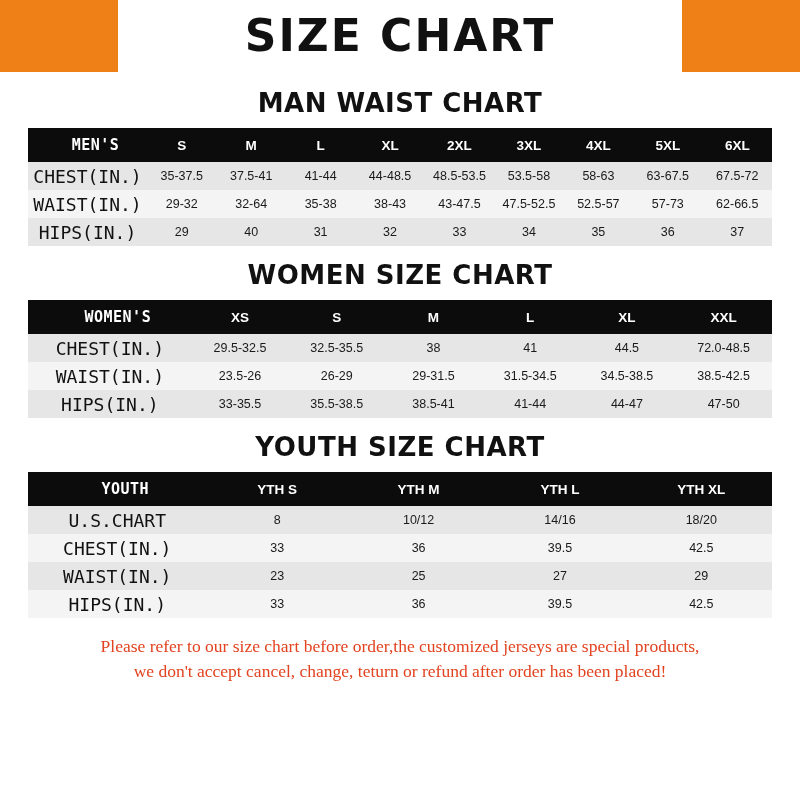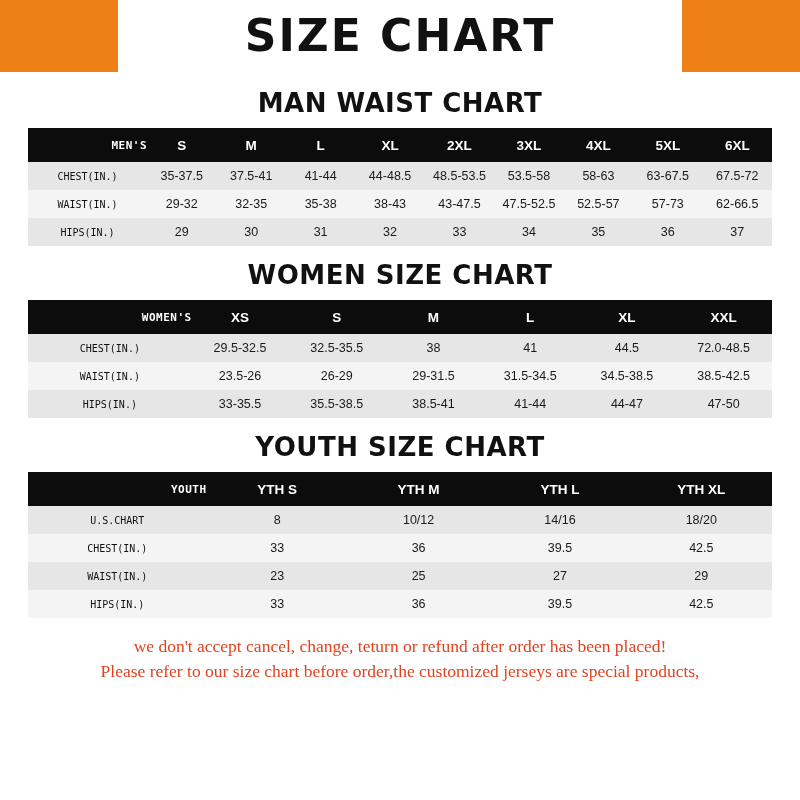--- a/index.html
+++ b/index.html
@@ -83,30 +83,30 @@
     background: #0c0c0c;
   }
   table.size-table thead th {
     color: #ffffff;
     font-weight: bold;
     font-size: 13.5px;
     height: 34px;
   }
   table.size-table thead th.rowlabel {
     font-family: "DejaVu Sans Mono", monospace;
-    font-size: 11px;
+    font-size: 15px;
     letter-spacing: 0.5px;
-    text-align: right;
+    text-align: center;
     padding-left: 16px;
   }
   table.size-table tbody tr.odd { background: #e6e6e6; }
   table.size-table tbody tr.even { background: #f4f4f4; }
   table.size-table tbody td.rowlabel {
     font-family: "DejaVu Sans Mono", monospace;
-    font-size: 10px;
+    font-size: 18px;
     letter-spacing: 0px;
     text-align: center;
     color: #111111;
   }
 
   
   .men-table col.c0 { width: 16%; }
   .women-table col.c0 { width: 22%; }
   .youth-table col.c0 { width: 24%; }
   .youth-table col.cx { width: 19%; }
@@ -170,33 +170,33 @@
           <td>44-48.5</td>
           <td>48.5-53.5</td>
           <td>53.5-58</td>
           <td>58-63</td>
           <td>63-67.5</td>
           <td>67.5-72</td>
         </tr>
         <tr class="even">
           <td class="rowlabel">WAIST(IN.)</td>
           <td>29-32</td>
-          <td>32-35</td>
+          <td>32-64</td>
           <td>35-38</td>
           <td>38-43</td>
           <td>43-47.5</td>
           <td>47.5-52.5</td>
           <td>52.5-57</td>
           <td>57-73</td>
           <td>62-66.5</td>
         </tr>
         <tr class="odd">
           <td class="rowlabel">HIPS(IN.)</td>
           <td>29</td>
-          <td>30</td>
+          <td>40</td>
           <td>31</td>
           <td>32</td>
           <td>33</td>
           <td>34</td>
           <td>35</td>
           <td>36</td>
           <td>37</td>
         </tr>
       </tbody>
     </table>
@@ -298,18 +298,18 @@
           <td class="rowlabel">HIPS(IN.)</td>
           <td>33</td>
           <td>36</td>
           <td>39.5</td>
           <td>42.5</td>
         </tr>
       </tbody>
     </table>
 
     <div class="footer-note">
+      <div>Please refer to our size chart before order,the customized jerseys are special products,</div>
       <div>we don't accept cancel, change, teturn or refund after order has been placed!</div>
-      <div>Please refer to our size chart before order,the customized jerseys are special products,</div>
     </div>
 
   </div>
 </div>
 
 </body></html>

